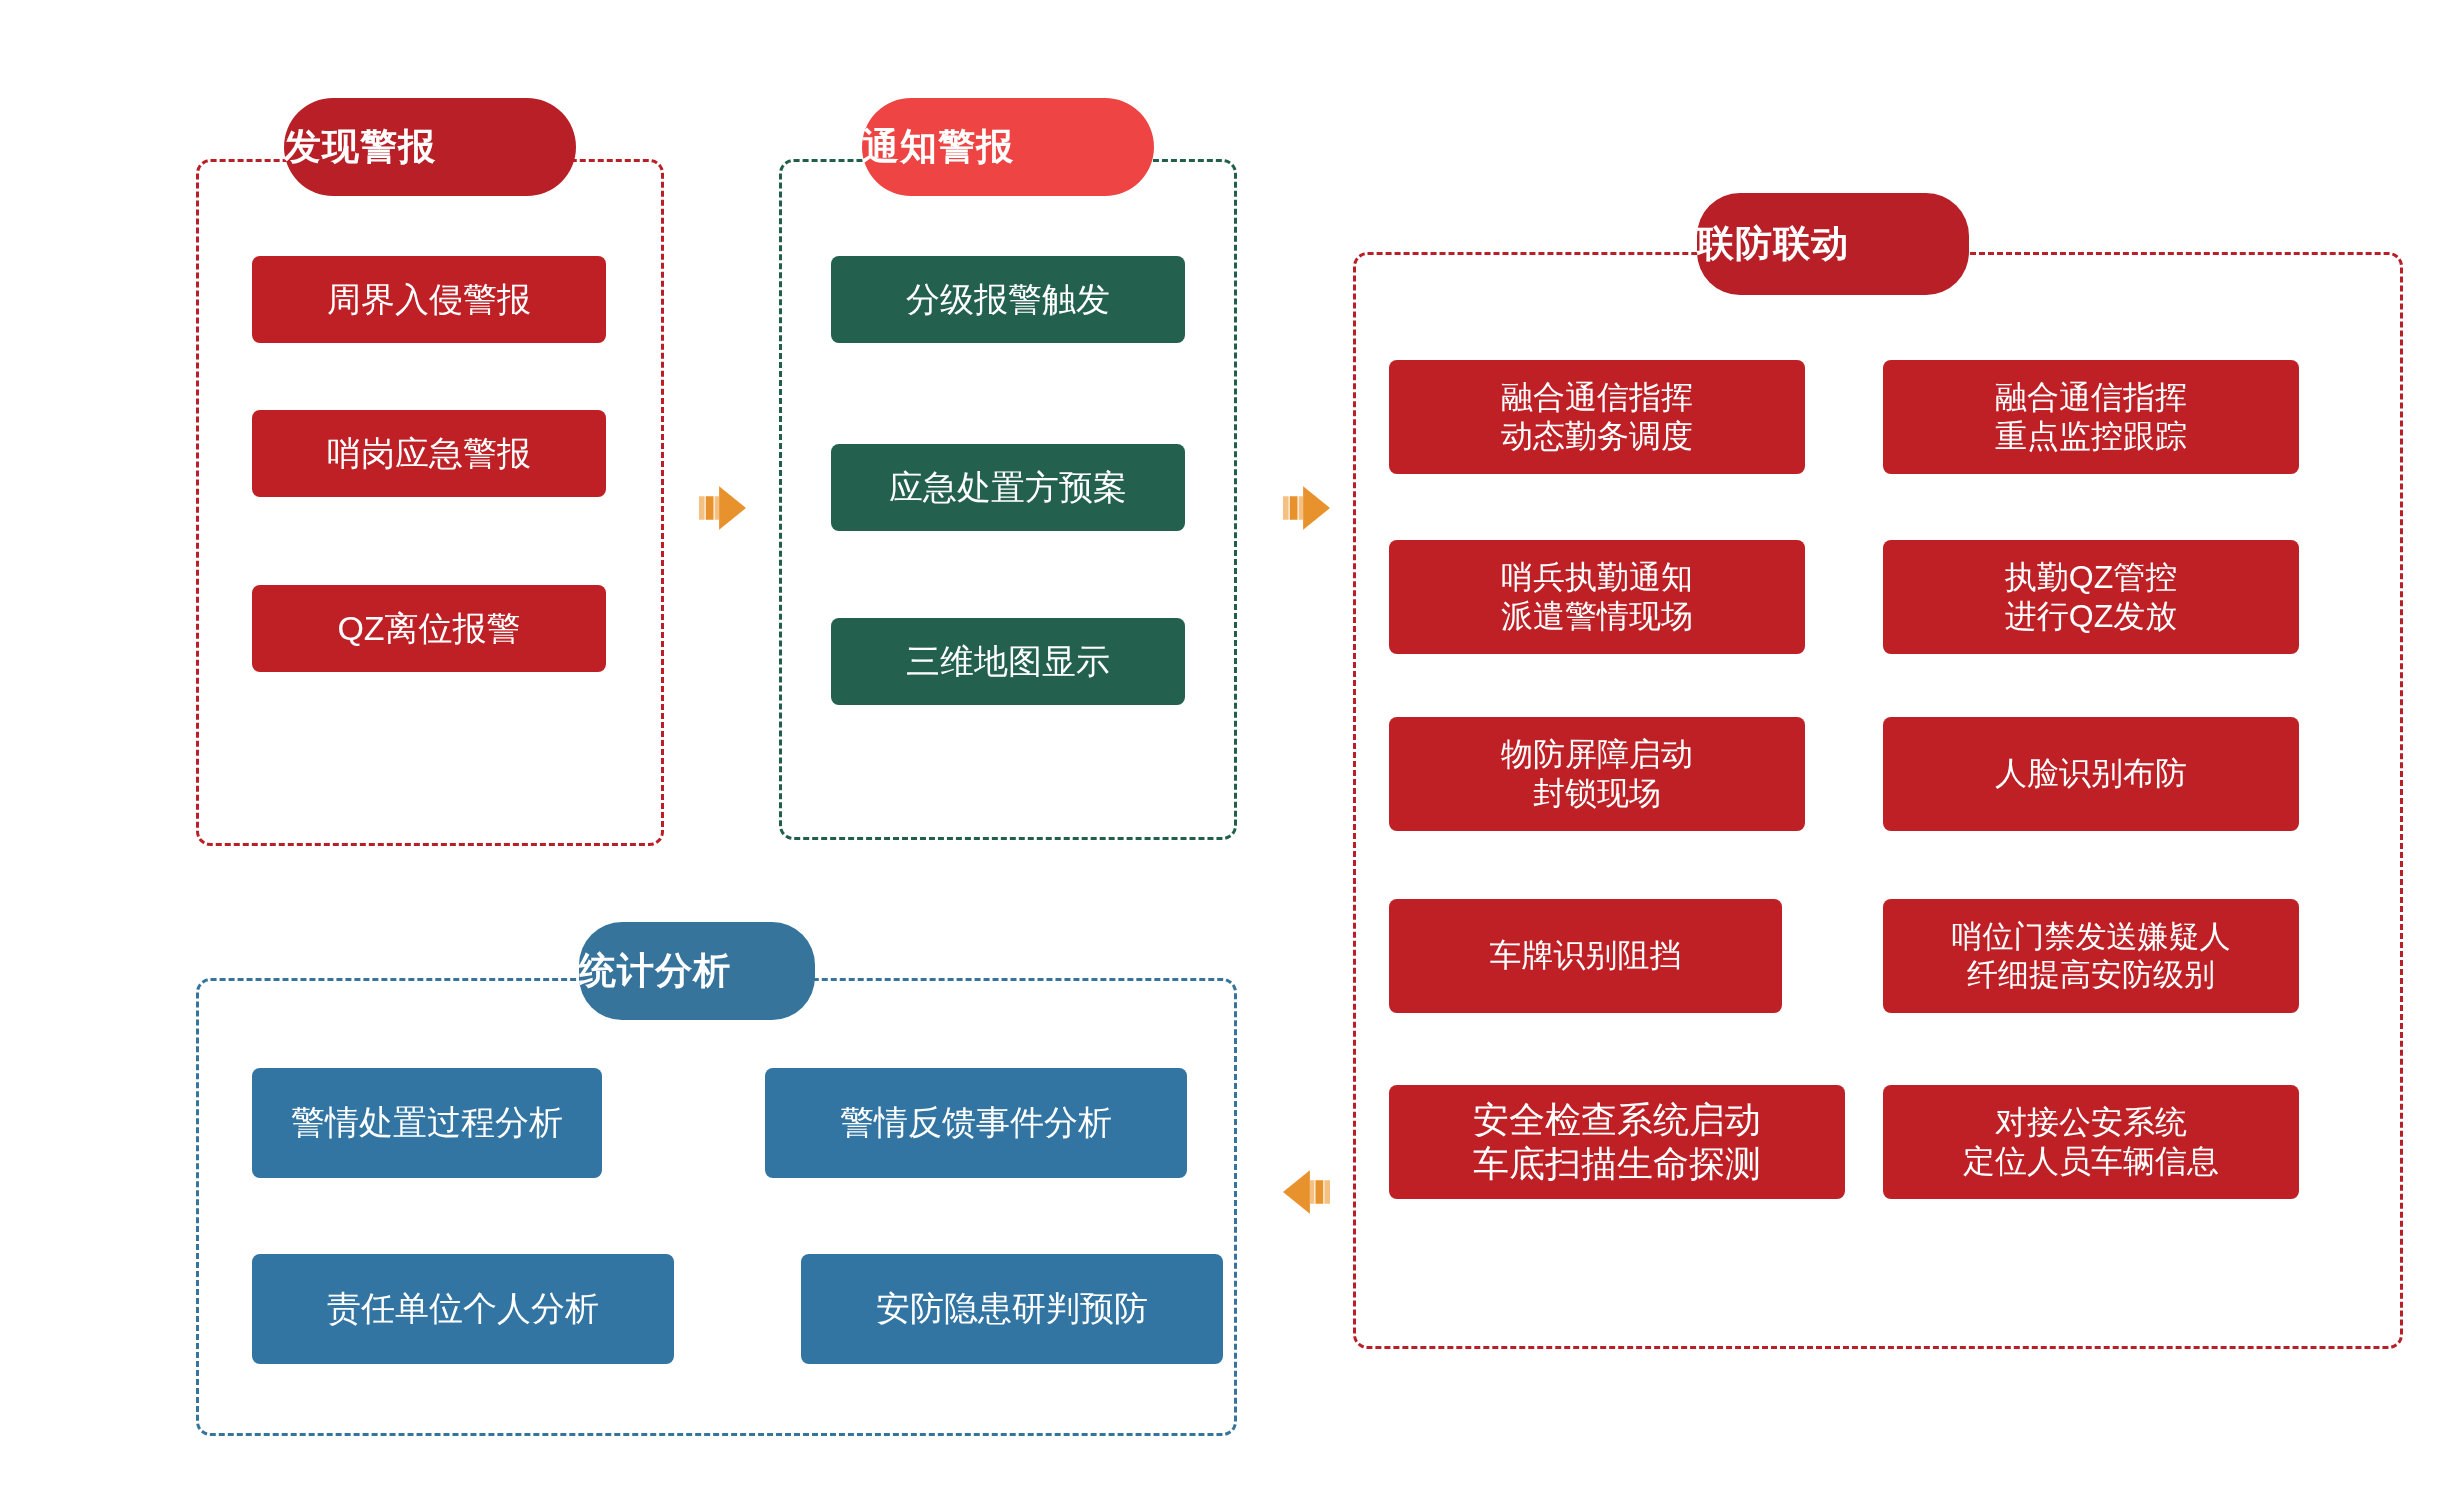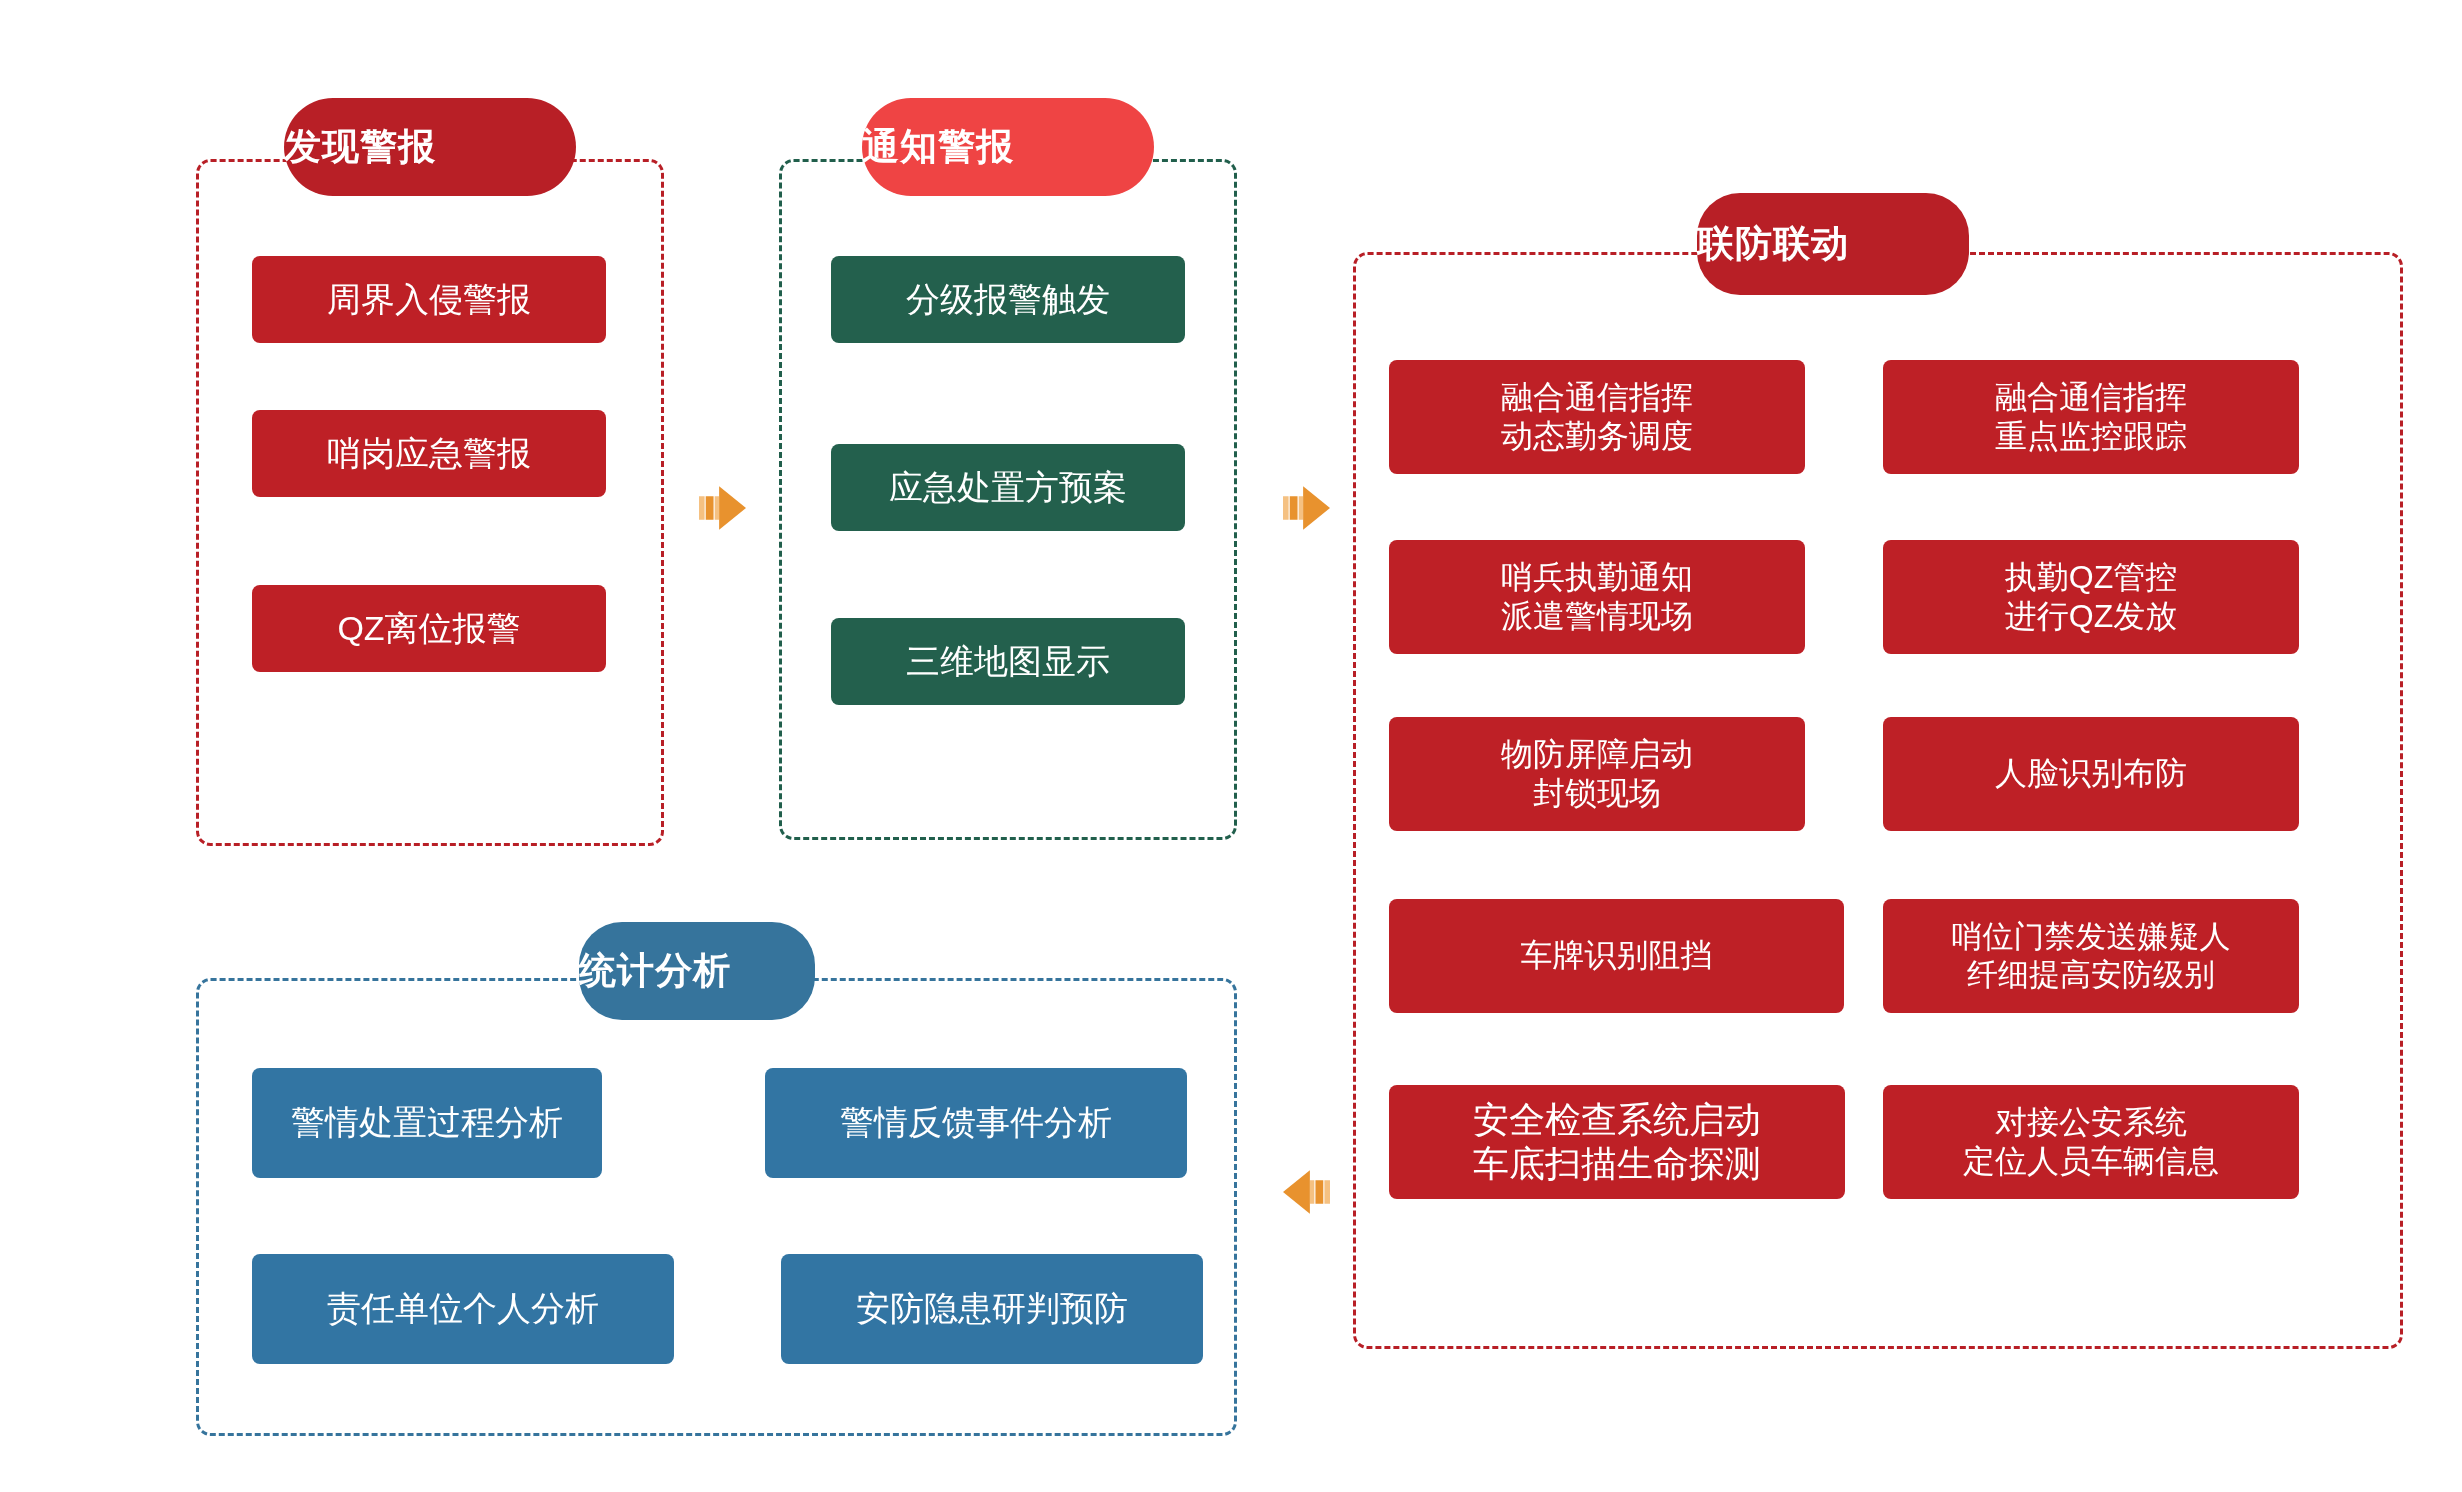--- a/index.html
+++ b/index.html
@@ -123,21 +123,21 @@
     <span class="l2">动态勤务调度</span>
   </div>
   <div class="box red" style="left:1389px;top:540px;width:416px;height:114px;font-size:32px;flex-direction:column;">
     <span>哨兵执勤通知</span>
     <span class="l2">派遣警情现场</span>
   </div>
   <div class="box red" style="left:1389px;top:717px;width:416px;height:114px;font-size:32px;flex-direction:column;">
     <span>物防屏障启动</span>
     <span class="l2">封锁现场</span>
   </div>
-  <div class="box red" style="left:1389px;top:899px;width:455px;height:114px;font-size:32px;flex-direction:column;">
+  <div class="box red" style="left:1389px;top:899px;width:393px;height:114px;font-size:32px;flex-direction:column;">
     <span>车牌识别阻挡</span>
 
   </div>
   <div class="box red" style="left:1389px;top:1085px;width:456px;height:114px;font-size:36px;flex-direction:column;">
     <span>安全检查系统启动</span>
     <span class="l2">车底扫描生命探测</span>
   </div>
 
   <div class="box red" style="left:1883px;top:360px;width:416px;height:114px;font-size:32px;flex-direction:column;">
     <span>融合通信指挥</span>
@@ -177,18 +177,18 @@
 
   <div class="box blue" style="left:252px;top:1068px;width:350px;height:110px;font-size:34px;">
     <span>警情处置过程分析</span>
   </div>
   <div class="box blue" style="left:765px;top:1068px;width:422px;height:110px;font-size:34px;">
     <span>警情反馈事件分析</span>
   </div>
   <div class="box blue" style="left:252px;top:1254px;width:422px;height:110px;font-size:34px;">
     <span>责任单位个人分析</span>
   </div>
-  <div class="box blue" style="left:781px;top:1254px;width:422px;height:110px;font-size:34px;">
+  <div class="box blue" style="left:801px;top:1254px;width:422px;height:110px;font-size:34px;">
     <span>安防隐患研判预防</span>
   </div>
 
 </div>
 
 
 </body></html>

